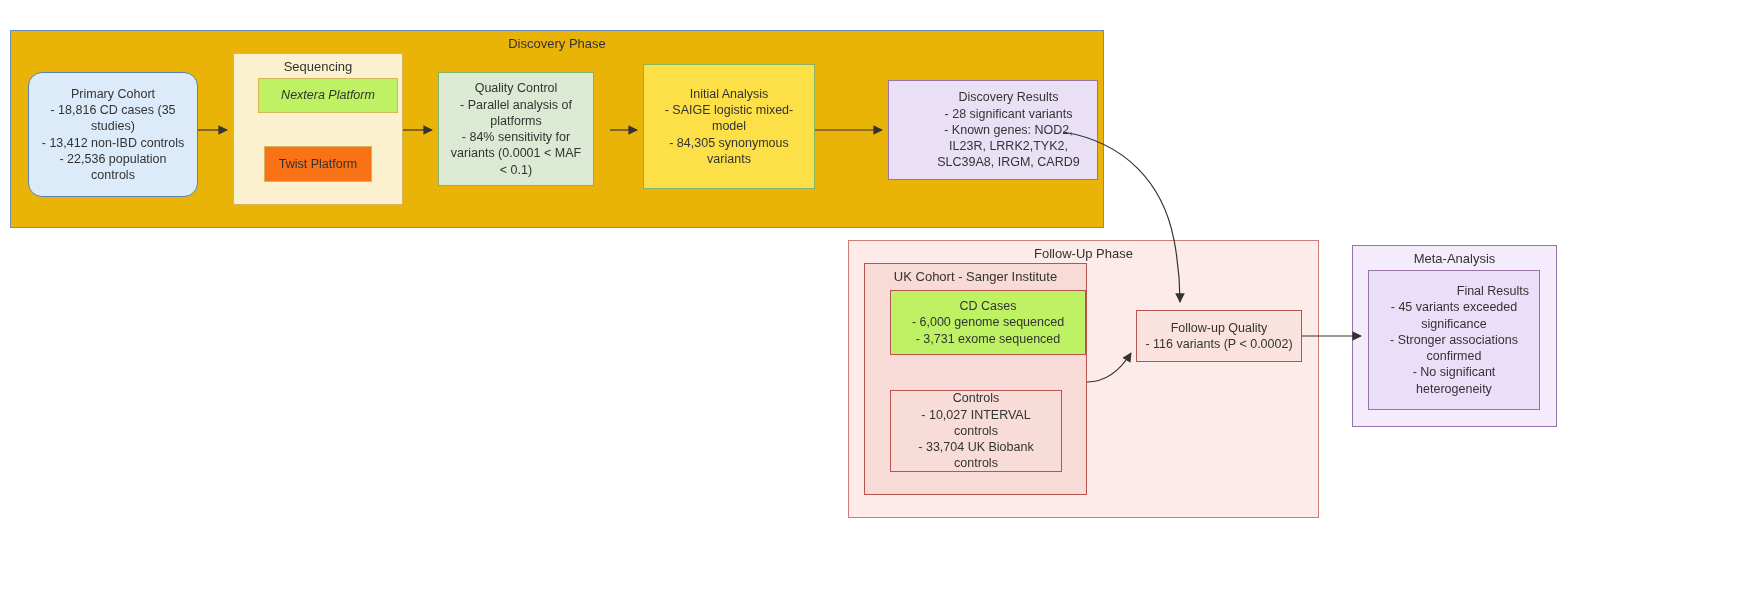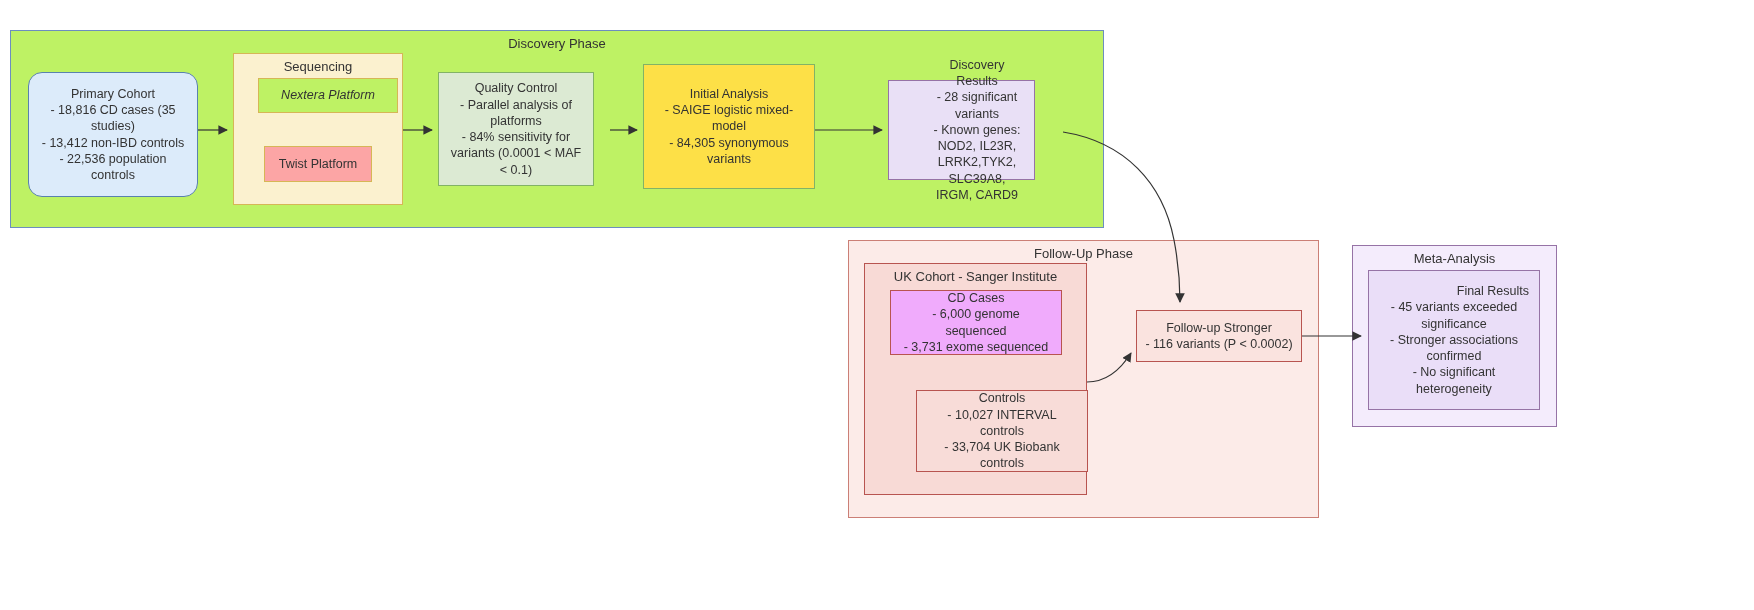--- a/index.html
+++ b/index.html
@@ -36,36 +36,36 @@
     align-items: center;
     text-align: center;
     font-size: 12.5px;
     line-height: 1.3;
     padding: 6px 10px;
   }
   .node-title { }
   .node-line { }
 
   
-  .g-discovery  { left:10px;   top:30px;  width:1094px; height:198px; background:#bef264; border-color:#6c8ebf; }
+  .g-discovery  { left:10px;   top:30px;  width:1094px; height:198px; background:#eab308; border-color:#6c8ebf; }
   .g-sequencing { left:233px;  top:53px;  width:170px;  height:152px; background:#fbf1cf; border-color:#d6b656; }
   .g-followup   { left:848px;  top:240px; width:471px;  height:278px; background:#fcebe8; border-color:#cb7f76; }
   .g-uk         { left:864px;  top:263px; width:223px;  height:232px; background:#f8dad6; border-color:#b85450; }
   .g-uk .group-label { left:28px; right:28px; }
   .g-meta       { left:1352px; top:245px; width:205px;  height:182px; background:#f4ecfc; border-color:#9673a6; }
 
   
   .n-primary           { left:28px;   top:72px;  width:170px; height:125px; background:#dcebfa; border-color:#5a82ad;border-radius:14px; }
   .n-nextera           { left:258px;  top:78px;  width:140px; height:35px;  background:#bef264; border-color:#d6b656;font-style:italic; }
-  .n-twist             { left:264px;  top:146px; width:108px; height:36px;  background:#fca5a5; border-color:#d6b656; }
+  .n-twist             { left:264px;  top:146px; width:108px; height:36px;  background:#f97316; border-color:#d6b656; }
   .n-quality           { left:438px;  top:72px;  width:156px; height:114px; background:#dcead3; border-color:#82b366; }
   .n-initial           { left:643px;  top:64px;  width:172px; height:125px; background:#fde047; border-color:#82b366; }
-  .n-discovery-results { left:888px;  top:80px;  width:147px; height:100px; background:#e9e0f6; border-color:#9673a6;padding-left:41px; }
-  .n-cd-cases          { left:890px;  top:290px; width:172px; height:65px;  background:#f0abfc; border-color:#b85450; }
-  .n-controls          { left:916px;  top:390px; width:172px; height:82px;  background:#f8dcd8; border-color:#b85450; }
+  .n-discovery-results { left:888px;  top:80px;  width:210px; height:100px; background:#e9e0f6; border-color:#9673a6;padding-left:41px; }
+  .n-cd-cases          { left:890px;  top:290px; width:196px; height:65px;  background:#bef264; border-color:#b85450; }
+  .n-controls          { left:890px;  top:390px; width:172px; height:82px;  background:#f8dcd8; border-color:#b85450; }
   .n-followup-analysis { left:1136px; top:310px; width:166px; height:52px;  background:#fae3df; border-color:#b85450; padding:4px 6px; }
   .n-final             { left:1368px; top:270px; width:172px; height:140px; background:#eadef8; border-color:#9673a6;align-items:flex-end; }
 
   .edges {
     position: absolute;
     left: 0; top: 0;
     pointer-events: none;
   }
   .edge {
     fill: none;
@@ -137,21 +137,21 @@
     <div class="node-line">- 3,731 exome sequenced</div>
   </div>
 
   <div class="node n-controls">
     <div class="node-title">Controls</div>
     <div class="node-line">- 10,027 INTERVAL controls</div>
     <div class="node-line">- 33,704 UK Biobank controls</div>
   </div>
 
   <div class="node n-followup-analysis">
-    <div class="node-title">Follow-up Stronger</div>
+    <div class="node-title">Follow-up Quality</div>
     <div class="node-line">- 116 variants (P &lt; 0.0002)</div>
   </div>
 
   <div class="node n-final">
     <div class="node-title">Final Results</div>
     <div class="node-line">- 45 variants exceeded significance</div>
     <div class="node-line">- Stronger associations confirmed</div>
     <div class="node-line">- No significant heterogeneity</div>
   </div>
 

